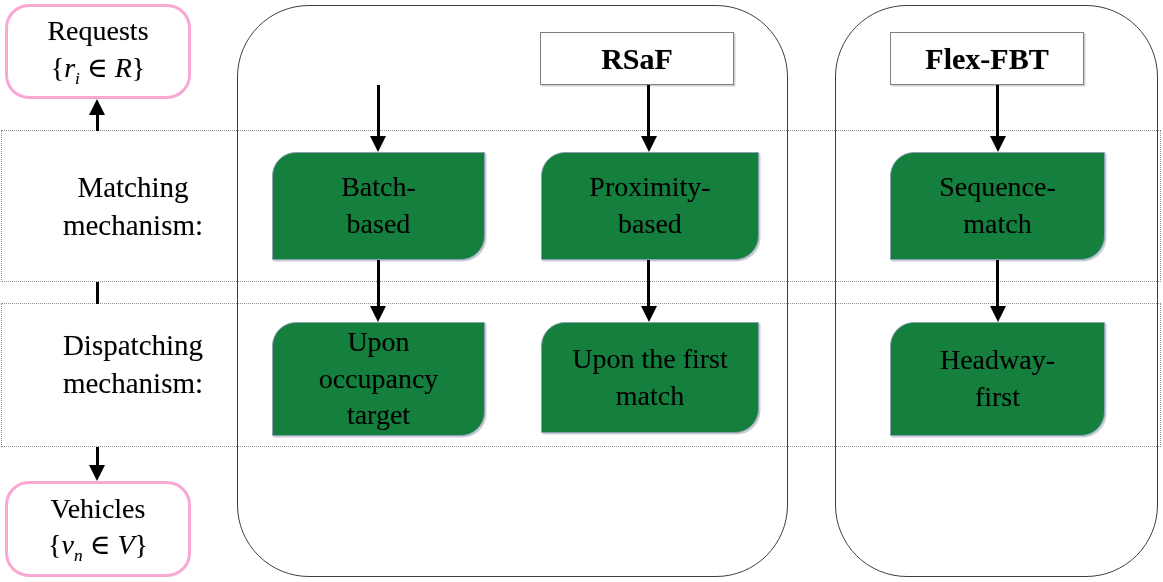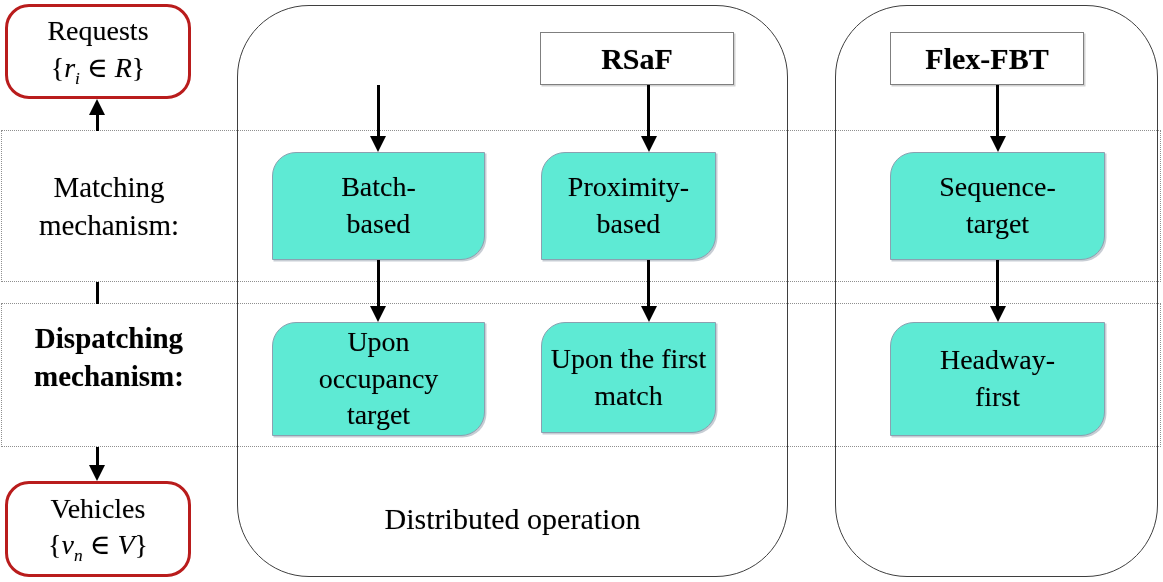--- a/index.html
+++ b/index.html
@@ -9,65 +9,66 @@
   }
   
   .band{position:absolute;left:1px;width:1160px;border:1px dotted #8f8f8f;box-sizing:border-box;z-index:1;}
   .band1{top:130px;height:152px;}
   .band2{top:303px;height:144px;}
   
   .rail-label{
     position:absolute;left:0;width:218px;display:flex;align-items:center;justify-content:center;
     text-align:center;font-size:29px;line-height:1.32;white-space:pre-line;z-index:2;
     text-shadow:0 0 1px rgba(0,0,0,0.25);
+    padding-left:24px;
   }
   .rail-label.matching{top:130px;height:152px;}
-  .rail-label.dispatching{top:285px;height:144px;font-weight:bold;}
+  .rail-label.dispatching{top:292px;height:144px;}
   
   .group{position:absolute;top:5px;height:572px;border:1.5px solid #3f3f3f;border-radius:72px;box-sizing:border-box;background:transparent;z-index:2;}
   .group.distributed{left:237px;width:551px;}
   .group.sequenced{left:835px;width:323px;}
   .group-label{
     position:absolute;display:flex;align-items:center;justify-content:center;
     font-size:30px;text-align:center;z-index:3;text-shadow:0 0 1px rgba(0,0,0,0.25);
   }
   .group-label.distributed{left:237px;top:495px;width:551px;height:48px;}
   .group-label.sequenced{left:835px;top:495px;width:323px;height:48px;}
   
   .terminal{
-    position:absolute;left:5px;width:186px;border:3px solid #b91c1c;border-radius:24px;background:#fff;
+    position:absolute;left:5px;width:186px;border:3px solid #f9a8d4;border-radius:24px;background:#fff;
     display:flex;flex-direction:column;align-items:center;justify-content:center;
     font-size:28px;line-height:1.3;text-align:center;box-sizing:border-box;z-index:4;
     text-shadow:0 0 1px rgba(0,0,0,0.3);
   }
   .terminal.requests{top:4px;height:95px;}
   .terminal.vehicles{top:481px;height:96px;}
   .math i{font-style:italic;}
   .math sub{font-size:0.62em;font-style:italic;}
   
   .hdr{
     position:absolute;top:32px;height:53px;border:1.5px solid #7f7f7f;background:#fff;box-sizing:border-box;
     display:flex;align-items:center;justify-content:center;font-weight:bold;font-size:30px;z-index:4;
     box-shadow:1.5px 1.5px 0 rgba(0,0,0,0.18);text-shadow:0 0 1px rgba(0,0,0,0.35);
   }
   .hdr.c1{left:270px;width:215px;}
   .hdr.c2{left:540px;width:194px;}
   .hdr.c3{left:890px;width:194px;}
   
   .node{
-    position:absolute;border:1.5px solid #8ba0b0;background:#5eead4;box-sizing:border-box;
+    position:absolute;border:1.5px solid #8ba0b0;background:#15803d;box-sizing:border-box;
     border-radius:24px 0 24px 0;
     display:flex;align-items:center;justify-content:center;text-align:center;
     font-size:28px;line-height:1.32;white-space:pre-line;z-index:4;
     box-shadow:1.5px 1.5px 0 rgba(130,145,160,0.45);text-shadow:0 0 1px rgba(0,0,0,0.25);
   }
   .node.match{top:152px;height:108px;}
   .node.disp{top:322px;height:114px;}
   .node.c1{left:272px;width:213px;}
-  .node.c2{left:541px;width:175px;}
+  .node.c2{left:541px;width:218px;}
   .node.c3{left:890px;width:215px;}
   .node.d2{height:111px;}
   
   .vline{position:absolute;width:3px;background:#000;z-index:5;}
   .ahead{position:absolute;width:0;height:0;border-left:8px solid transparent;border-right:8px solid transparent;z-index:5;}
   .ahead.down{border-top:16px solid #000;}
   .ahead.up{border-bottom:16px solid #000;}
 </style>
 </head>
 <body>
@@ -77,40 +78,39 @@
   <div class="band band1"></div>
   <div class="band band2"></div>
 
   <div class="rail-label matching">Matching
 mechanism:</div>
   <div class="rail-label dispatching">Dispatching
 mechanism:</div>
 
   <div class="group distributed"></div>
   <div class="group sequenced"></div>
-  <div class="group-label distributed">Distributed operation</div>
 
   <div class="terminal requests">
     <span>Requests</span>
     <span class="math"><span>{</span><i>r</i><sub>i</sub>&nbsp;<span>∈</span>&nbsp;<i>R</i><span>}</span></span>
   </div>
   <div class="terminal vehicles">
     <span>Vehicles</span>
     <span class="math"><span>{</span><i>v</i><sub>n</sub>&nbsp;<span>∈</span>&nbsp;<i>V</i><span>}</span></span>
   </div>
 
   <div class="hdr c2">RSaF</div>
   <div class="hdr c3">Flex-FBT</div>
 
   <div class="node match c1">Batch-
 based</div>
   <div class="node match c2">Proximity-
 based</div>
   <div class="node match c3">Sequence-
-target</div>
+match</div>
 
   <div class="node disp d2 c2">Upon the first
 match</div>
   <div class="node disp c1">Upon
 occupancy
 target</div>
   <div class="node disp c3">Headway-
 first</div>
 
   <div class="ahead up" style="left:89px;top:99px;"></div>

